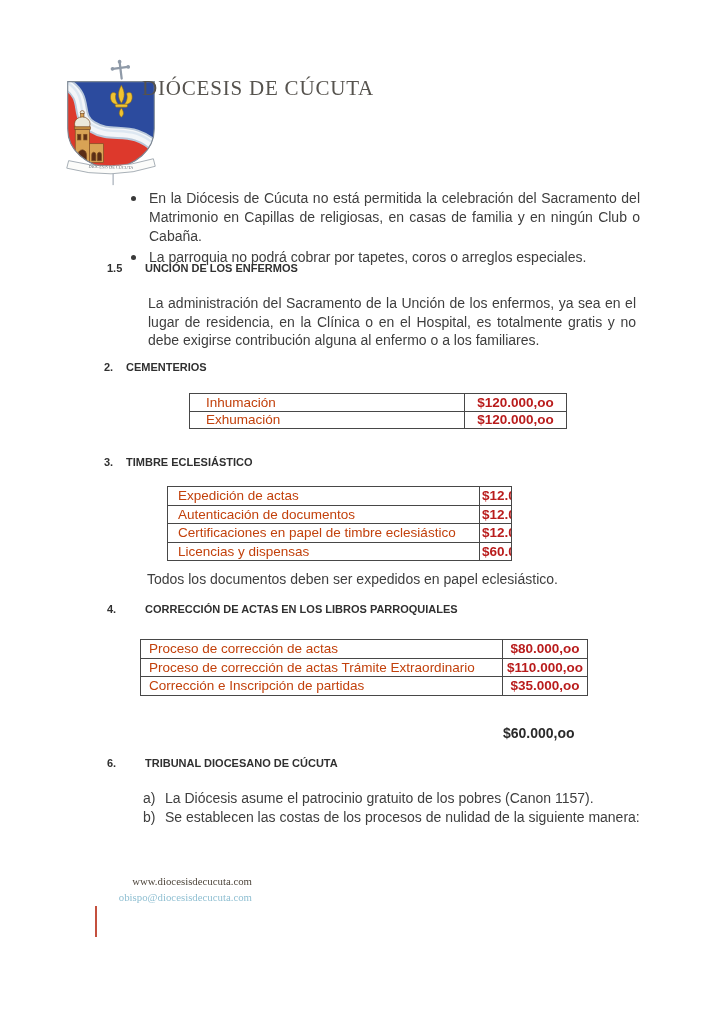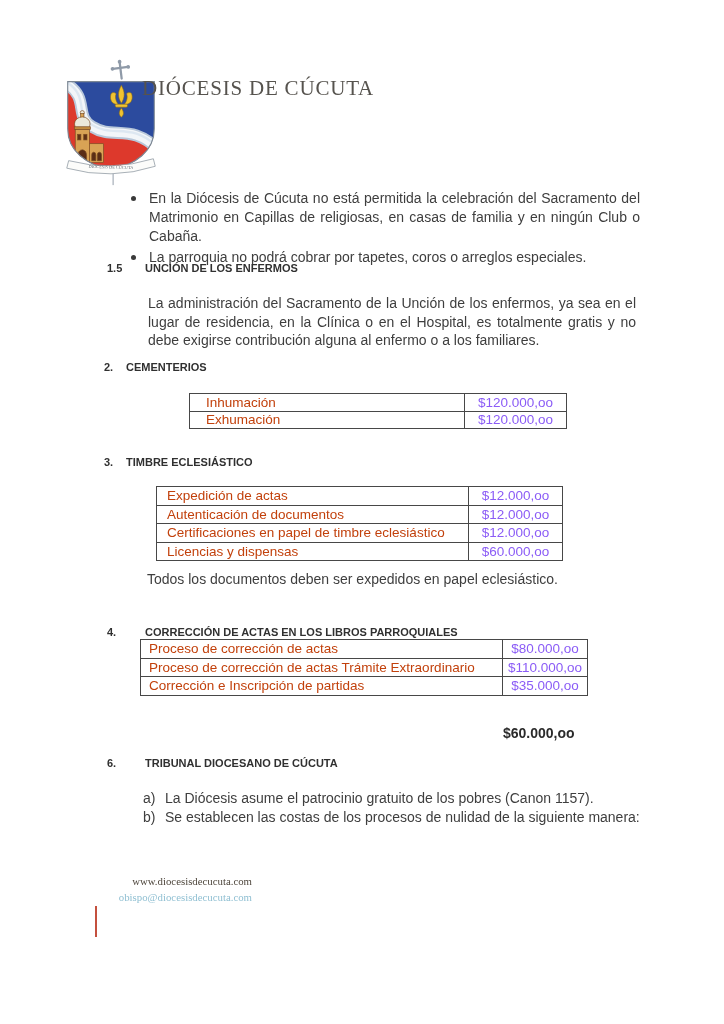--- a/index.html
+++ b/index.html
@@ -32,25 +32,25 @@
   .heading{position:absolute;font-size:11px;font-weight:bold;color:#303030;white-space:nowrap;}
   .heading .num{display:inline-block;}
   .h-wide{left:107px;}  .h-wide .num{width:38px;}
   .h-narrow{left:104px;}.h-narrow .num{width:22px;}
   
   .para{position:absolute;left:148px;width:488px;font-size:14px;line-height:18.6px;text-align:justify;}
   .note{position:absolute;left:147px;font-size:14px;white-space:nowrap;text-align:center;}
   
   table.fee{position:absolute;border-collapse:collapse;table-layout:fixed;font-size:13.5px;}
   table.fee td{border:1.4px solid #474747;padding:0 0 0 10px;height:17.5px;line-height:15px;color:#c2410c;overflow:hidden;white-space:nowrap;}
-  table.fee td.price{font-weight:normal;text-align:center;padding:0 2px;color:#8b5cf6;}
+  table.fee td.price{font-weight:bold;text-align:center;padding:0 2px;color:#b91c1c;}
   table.t2{left:189px;top:393px;width:378px;}
   table.t2 td.lbl{width:258px;padding-left:16px;}
   table.t2 td{height:16.5px;}
-  table.t3{left:156px;top:486px;width:407px;}
+  table.t3{left:167px;top:486px;width:345px;}
   table.t3 td.lbl{width:301px;}
   table.t4{left:140px;top:639px;width:448px;border-radius:21px;}
   table.t4 td.lbl{width:353px;padding-left:8px;}
   
   .inline-price{position:absolute;left:503px;top:725px;font-size:14px;font-weight:bold;color:#2a2a2a;white-space:nowrap;}
   
   .abc-list{position:absolute;left:143px;top:789px;width:500px;}
   .abc-list .item{font-size:14px;line-height:19px;display:flex;}
   .abc-list .marker{width:22px;flex:0 0 22px;}
   
@@ -172,21 +172,21 @@
       <td class="price">$12.000,oo</td>
     </tr>
     <tr>
       <td class="lbl">Licencias y dispensas</td>
       <td class="price">$60.000,oo</td>
     </tr>
   </tbody>
     </table>
   <div class="note" style="top:571px">Todos los documentos deben ser expedidos en papel eclesiástico.</div>
 
-  <div class="heading h-wide" style="top:626px">
+  <div class="heading h-wide" style="top:603px">
     <span class="num">4.</span><span>CORRECCIÓN DE ACTAS EN LOS LIBROS PARROQUIALES</span>
   </div>
   <table class="fee t4">
     <tbody>
         <tr>
       <td class="lbl">Proceso de corrección de actas</td>
       <td class="price">$80.000,oo</td>
     </tr>
     <tr>
       <td class="lbl">Proceso de corrección de actas Trámite Extraordinario</td>

